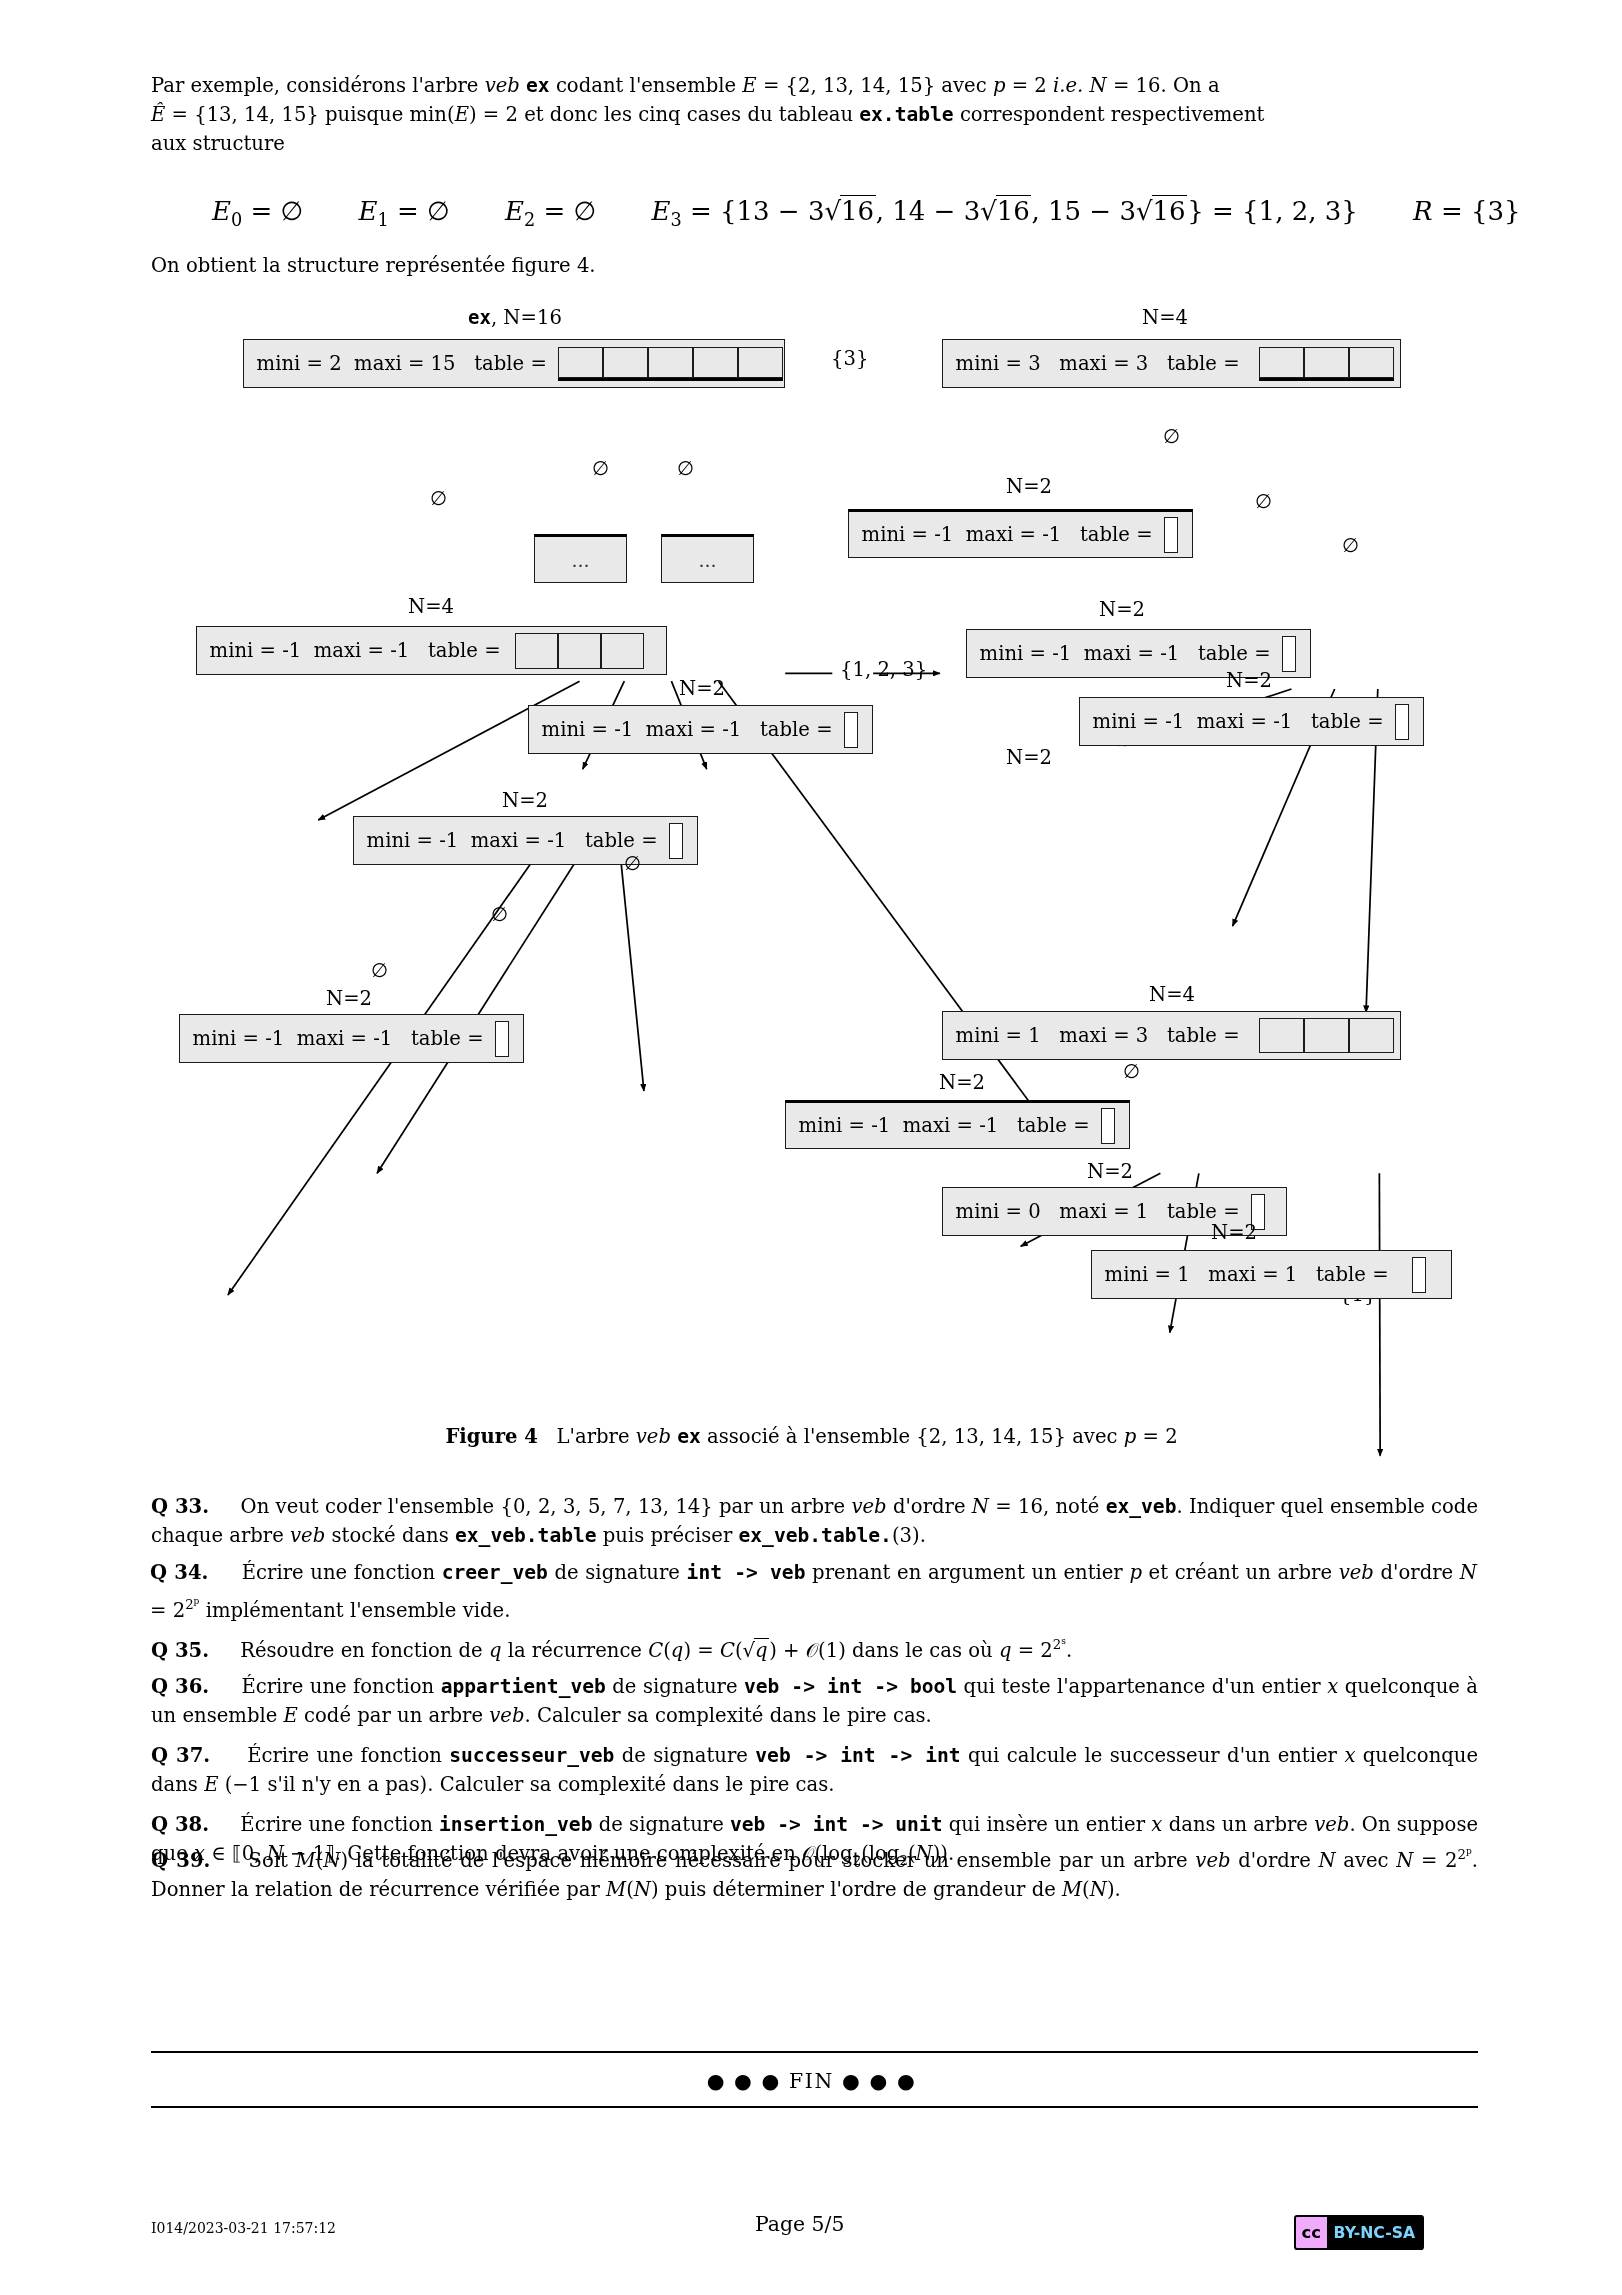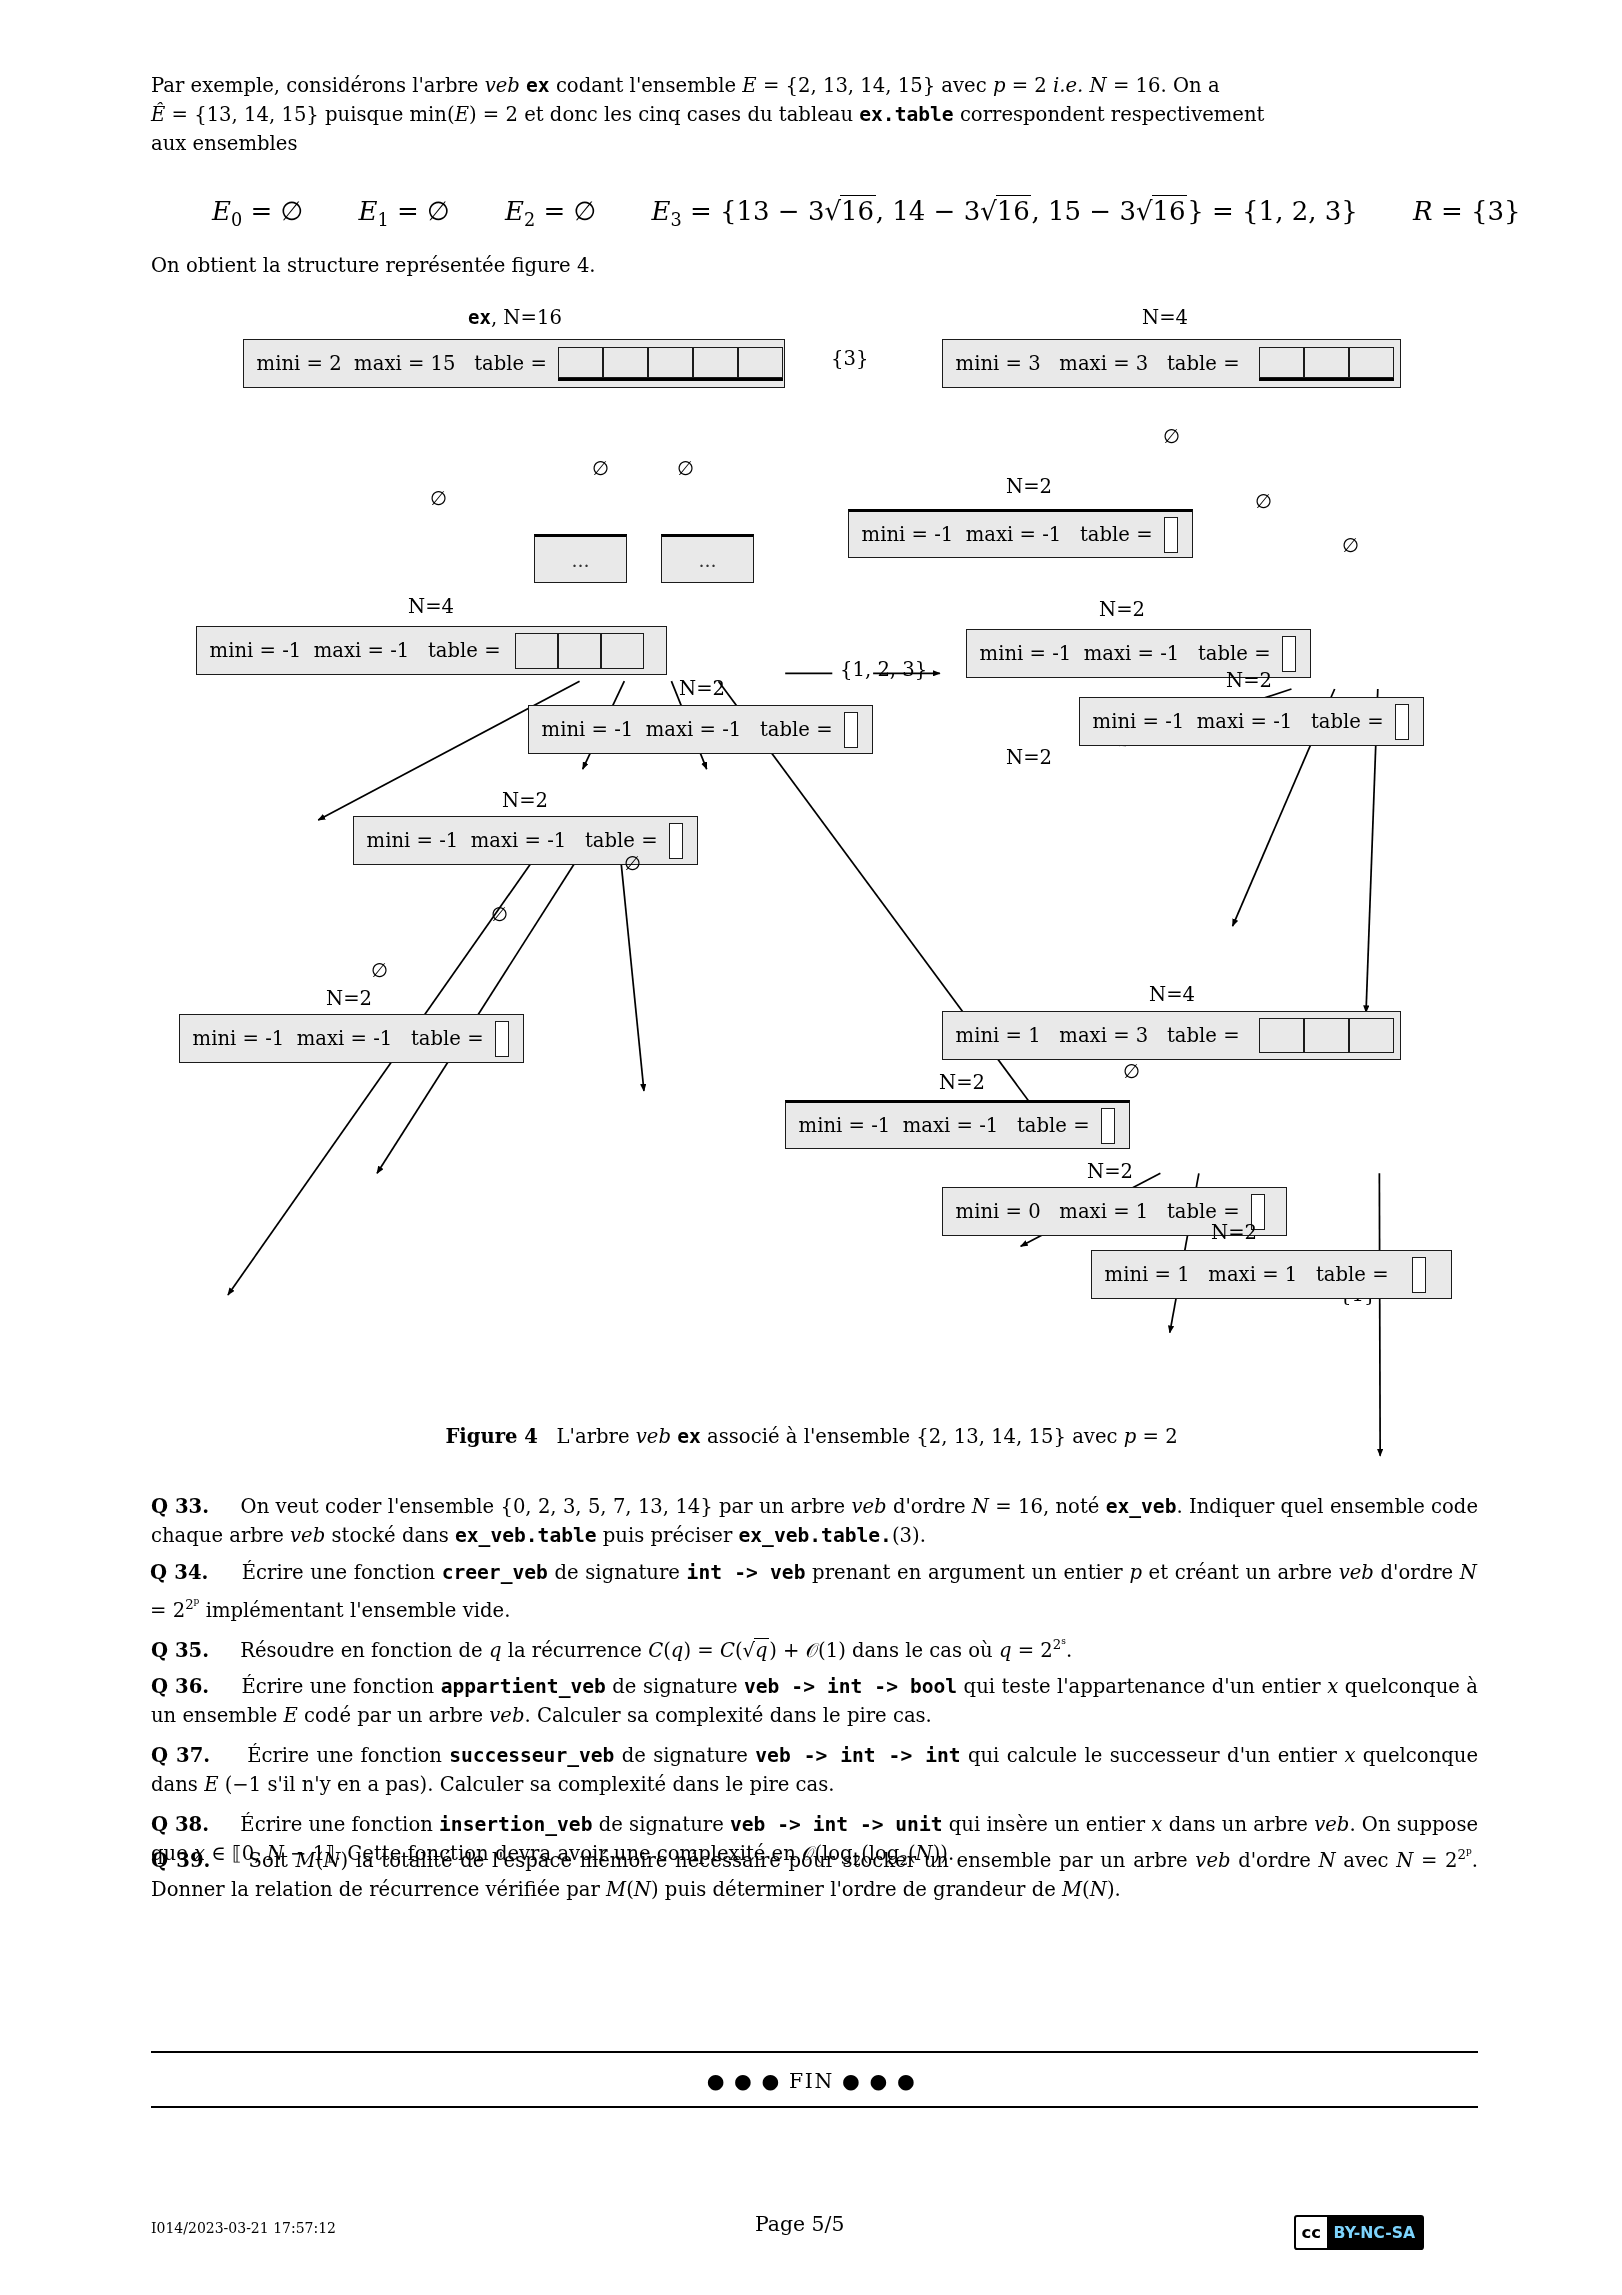--- a/index.html
+++ b/index.html
@@ -33,36 +33,36 @@
   svg.edges{position:absolute;left:0;top:0;width:1623px;height:1091px;overflow:visible;}
   
   .caption{position:absolute;width:1623px;text-align:center;font-size:19.6px;}
   .caption b{font-weight:bold;}
   
   .rule{position:absolute;background:#000;}
   .fin{position:absolute;width:1623px;text-align:center;font-size:20.4px;letter-spacing:1.6px;}
   .foot{position:absolute;font-size:14px;}
   .ccbadge{position:absolute;display:flex;align-items:center;background:#000;
            border:2.4px solid #000;height:31px;border-radius:3.1px;overflow:hidden;}
-  .ccbadge .cc{background:#ffffff;color:#000;font-weight:bold;font-size:16.5px;
+  .ccbadge .cc{background:#f0abfc;color:#000;font-weight:bold;font-size:16.5px;
                padding:0 5.5px;display:flex;align-items:center;height:100%;
                font-family:"DejaVu Sans","Liberation Sans",sans-serif;}
   .ccbadge .lic{color:#7dd3fc;font-weight:bold;font-size:15.7px;padding:0 7px;
                 display:flex;align-items:center;height:100%;
                 font-family:"DejaVu Sans","Liberation Sans",sans-serif;}
 </style>
 </head>
 <body>
 
 <div class="page">
 
   <div class="para" style="left:151px;top:71px;width:1327px;">
     <span>Par exemple, considérons l'arbre <span class="it">veb</span> <span class="tt">ex</span> codant l'ensemble <span class="it">E</span> = {2, 13, 14, 15} avec <span class="it">p</span> = 2 <span class="it">i.e.</span> <span class="it">N</span> = 16. On a</span><br>
     <span><span class="it">Ê</span> = {13, 14, 15} puisque min(<span class="it">E</span>) = 2 et donc les cinq cases du tableau <span class="tt">ex.table</span> correspondent respectivement</span><br>
-    <span>aux ensembles</span>
+    <span>aux structure</span>
   </div>
 
   <div class="mathrow" style="left:212px;top:196px;">
     <span class="grp"><span class="it">E</span><sub>0</sub> = ∅</span>
     <span class="grp"><span class="it">E</span><sub>1</sub> = ∅</span>
     <span class="grp"><span class="it">E</span><sub>2</sub> = ∅</span>
     <span class="grp"><span class="it">E</span><sub>3</sub> = {13 − 3<span class="radical">√</span><span class="sqrt">16</span>, 14 − 3<span class="radical">√</span><span class="sqrt">16</span>, 15 − 3<span class="radical">√</span><span class="sqrt">16</span>} = {1, 2, 3}</span>
     <span class="grp"><span class="it">R</span> = {3}</span>
   </div>
 

